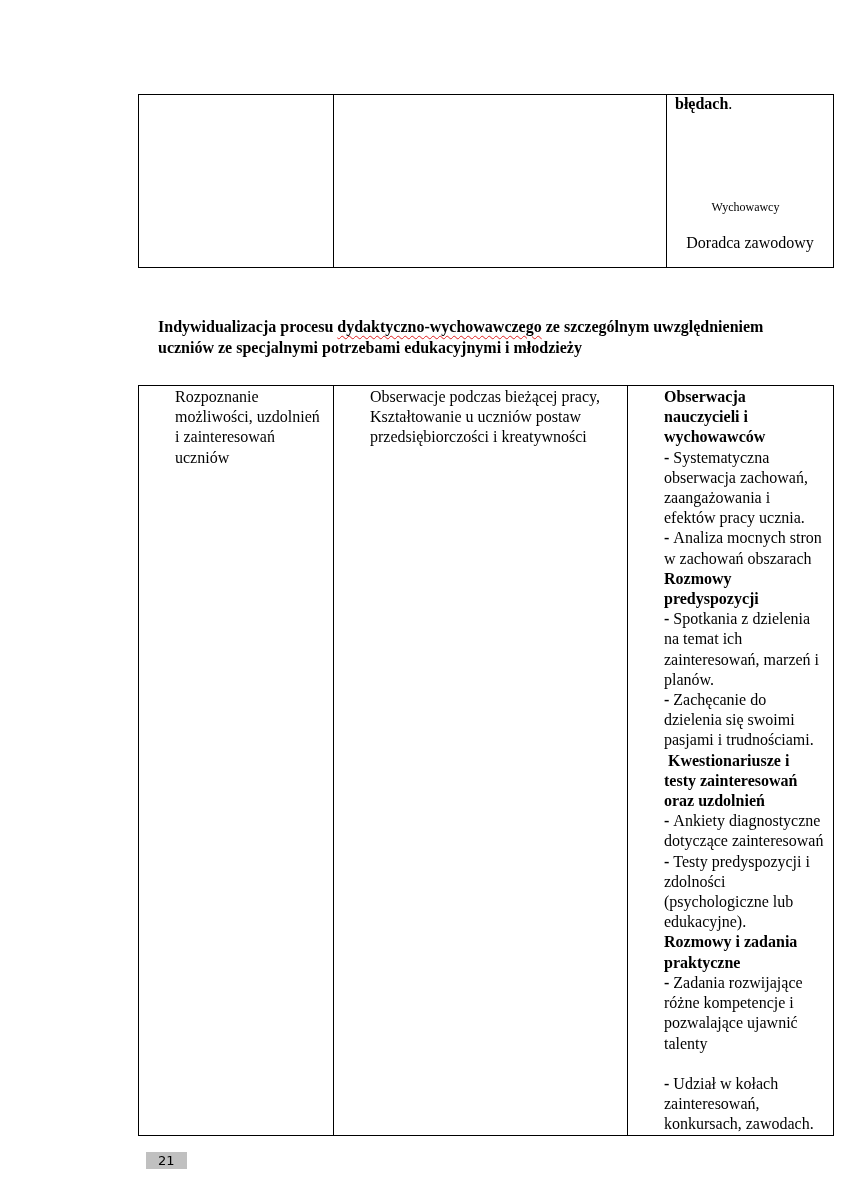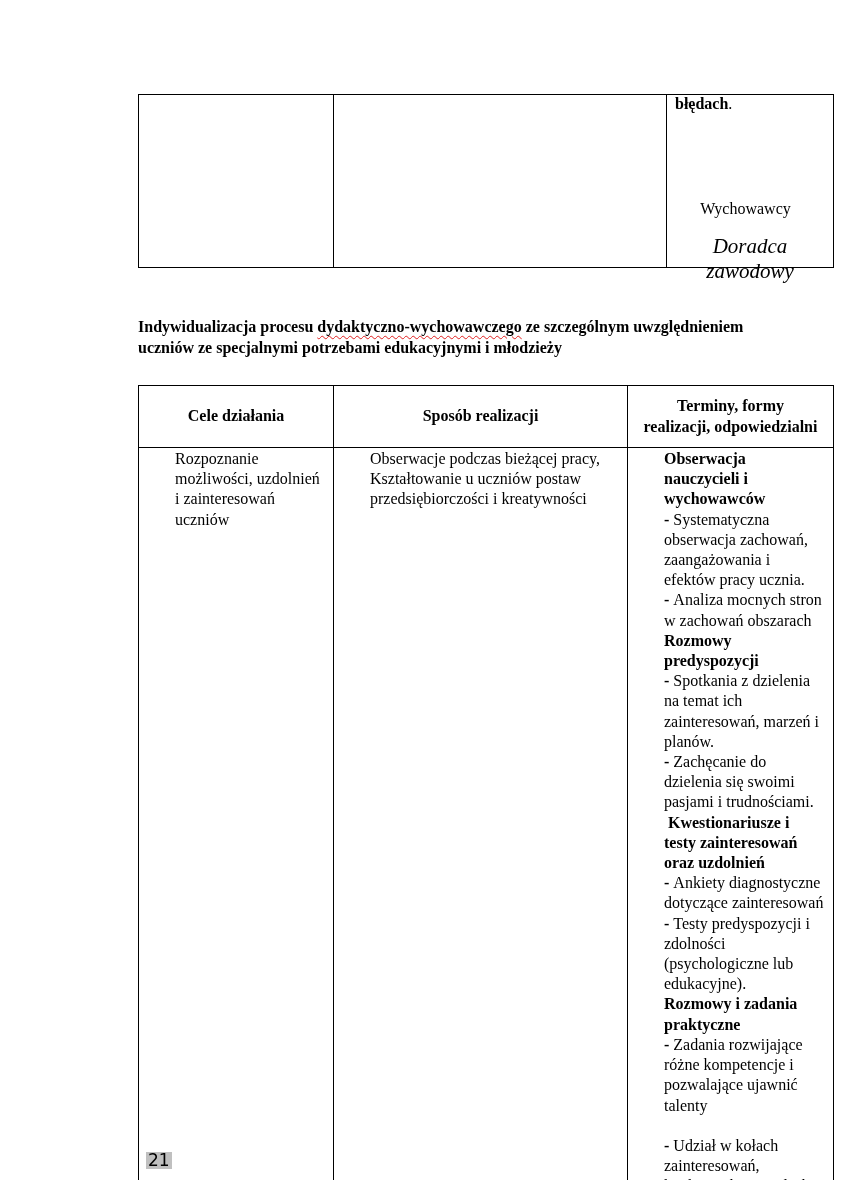--- a/index.html
+++ b/index.html
@@ -8,37 +8,37 @@
       font-family: "Liberation Serif", serif; color: #000;
     }
     .tbl { position: absolute; border-collapse: collapse; table-layout: fixed; }
     .tbl td, .tbl th { border: 1px solid #000; vertical-align: top; padding: 0; }
     #t1 { left: 138px; top: 94px; width: 695px; }
     #t1 td { height: 172px; }
     .c-right1 { position: relative; }
     .bold { font-weight: bold; }
     .cell-text { font-size: 16px; line-height: 20.2px; padding: 1px 8px 0 8px; margin-left: 28px; }
     #t1 .r-first { position: absolute; top: 0px; left: 8px; font-size: 16px; }
-    #t1 .r-w { position: absolute; top: 105px; left: 0; right: 9px; text-align: center; font-size: 16px; }
-    #t1 .r-d { position: absolute; top: 139px; left: 0; right: 0; text-align: center; font-size: 21px; font-style: italic; }
+    #t1 .r-w { position: absolute; top: 105px; left: 0; right: 9px; text-align: center; font-size: 12px; }
+    #t1 .r-d { position: absolute; top: 139px; left: 0; right: 0; text-align: center; font-size: 16px; }
 
     .heading {
-      position: absolute; left: 138px; top: 316px; width: 640px;
+      position: absolute; left: 158px; top: 316px; width: 640px;
       font-size: 16px; font-weight: bold; line-height: 21px;
     }
     .squiggle { text-decoration: underline wavy #e02020; text-decoration-thickness: 1px; text-underline-offset: 3px; }
 
     #t2 { left: 138px; top: 385px; width: 695px; }
     #t2 th { height: 61px; font-weight: bold; font-size: 16px; text-align: center; vertical-align: middle; line-height: 20.2px; }
     #t2 td.body { height: 667px; }
     .b { font-weight: bold; }
     .blank { height: 20.2px; }
     .pagenum {
       position: absolute; left: 146px; top: 1152px; background: #c0c0c0;
-      font-family: "DejaVu Sans", sans-serif; font-size: 17px; line-height: 17px; padding: 0 2px;
+      font-family: "DejaVu Sans", sans-serif; font-size: 13px; line-height: 17px; padding: 0 12px;
     }
   </style>
 </head>
 <body>
 
 <table id="t1" class="tbl">
   <colgroup>
       <col style="width:195px">
       <col style="width:333px">
       <col style="width:167px">
@@ -58,25 +58,20 @@
 
 <div class="heading"><span>Indywidualizacja procesu </span><span class="squiggle">dydaktyczno-wychowawczego</span><span> ze szczególnym uwzględnieniem uczniów ze specjalnymi potrzebami edukacyjnymi i młodzieży</span></div>
 
 <table id="t2" class="tbl">
   <colgroup>
       <col style="width:195px">
       <col style="width:294px">
       <col style="width:206px">
     </colgroup>
   <tbody>
-      <tr>
-    <th>Cele działania</th>
-    <th>Sposób realizacji</th>
-    <th style="padding:0 14px">Terminy, formy realizacji, odpowiedzialni</th>
-  </tr>
   <tr>
     <td class="body">
           <div class="cell-text">Rozpoznanie możliwości, uzdolnień i zainteresowań uczniów</div>
         </td>
     <td class="body">
           <div class="cell-text">Obserwacje podczas bieżącej pracy, Kształtowanie u uczniów postaw przedsiębiorczości i kreatywności</div>
         </td>
     <td class="body">
       <div class="cell-text">
         <div class="b">Obserwacja nauczycieli i wychowawców</div>

